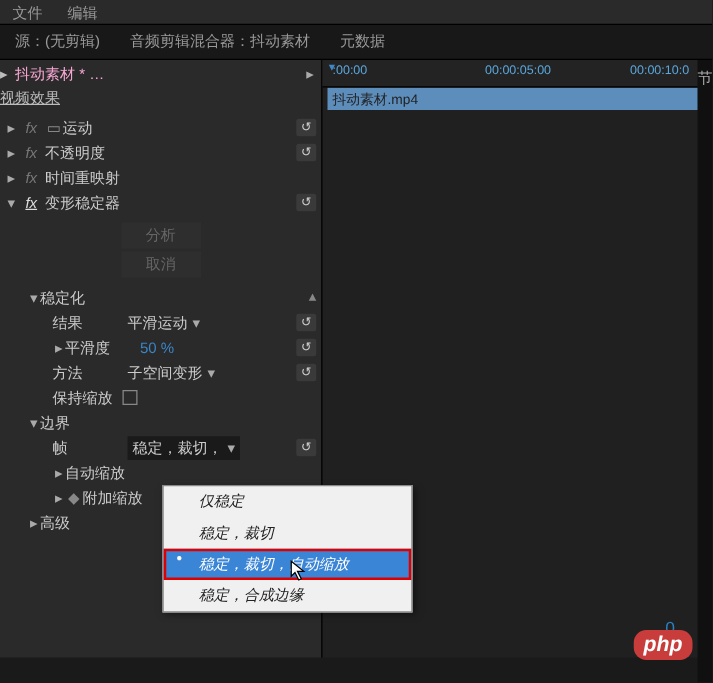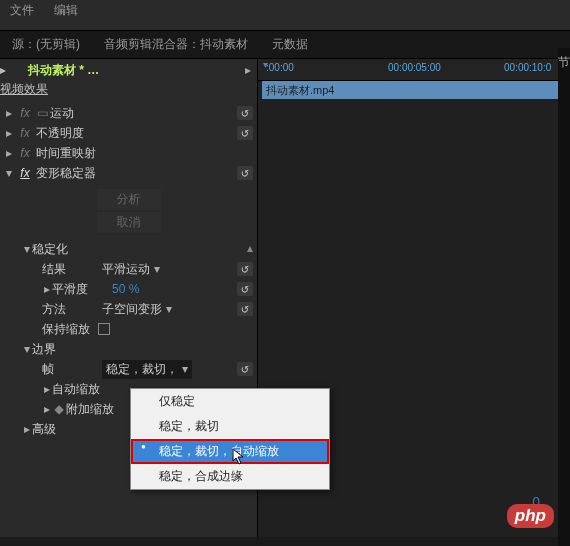--- a/index.html
+++ b/index.html
@@ -1,17 +1,17 @@
 <!DOCTYPE html>
 <html><head>
 <meta charset="utf-8">
 <style>
 * { margin: 0; padding: 0; box-sizing: border-box; font-family: "Microsoft YaHei", Arial, sans-serif; }
 body { background: #1a1a1a; color: #bdbdbd; font-size: 12px; width: 570px; height: 546px; overflow: hidden; position: relative; }
-.top-bar { height: 31px; background: #2a2a2a; border-bottom: 1px solid #000; display: flex; }
+.top-bar { height: 20px; background: #2a2a2a; border-bottom: 1px solid #000; display: flex; }
 .top-bar span { padding: 2px 10px; color: #999; }
 .tab-bar { height: 28px; background: #181818; display: flex; align-items: center; border-bottom: 1px solid #000; }
 .tab { padding: 6px 12px; color: #999; cursor: pointer; height: 100%; display: flex; align-items: center; }
 .tab.active { background: #2e2e2e; color: #ddd; border-bottom: 2px solid #4a90d4; }
 .tab .menu-icon { margin-left: 6px; color: #aaa; }
 .main { display: flex; height: 478px; }
 .left-panel { width: 257px; background: #2a2a2a; overflow: hidden; position: relative; }
 .right-panel { flex: 1; background: #202020; border-left: 1px solid #000; position: relative; }
 .header-row { display: flex; height: 22px; align-items: center; background: #2a2a2a; }
 .header-row .main-label { padding-left: 6px; color: #aaa; white-space: nowrap; overflow: hidden; text-overflow: ellipsis; }
@@ -31,32 +31,32 @@
 .row.indent1 { padding-left: 22px; }
 .row.indent2 { padding-left: 42px; }
 .row .sub-label { color: #ccc; width: 60px; }
 .row .value-dd { color: #ccc; display: flex; align-items: center; gap: 4px; }
 .row .value-dd .dd-icon { color: #aaa; }
 .row .link-val { color: #3a85c6; }
 .button-group { display: flex; flex-direction: column; align-items: center; gap: 2px; padding: 6px 0; }
 .btn-disabled { color: #666; padding: 2px 20px; background: #2e2e2e; }
 .scroll-triangle { position: absolute; right: 4px; color: #888; }
 .scroll-up { top: 94px; }
-.dropdown-menu { position: absolute; left: 130px; top: 388px; width: 200px; background: #f0f0f0; border: 1px solid #888; box-shadow: 2px 2px 6px rgba(0,0,0,0.5); z-index: 100; }
+.dropdown-menu { position: absolute; left: 130px; top: 388px; width: 200px; background: #f0f0f0; border: 1px solid #888; box-shadow: 2px 2px 6px rgba(0,0,0,0.5); z-index: 100; font-style: italic; }
 .dropdown-menu .item { padding: 4px 8px 4px 28px; color: #222; font-size: 12px; position: relative; }
 .dropdown-menu .item.sel { background: #3a85d6; color: #fff; }
 .dropdown-menu .item.sel::before { content: "●"; position: absolute; left: 10px; top: 3px; font-size: 8px; color: #fff; }
 .dropdown-menu .item.hl { outline: 2px solid #d00; outline-offset: -2px; }
 .cursor-img { position: absolute; left: 232px; top: 448px; width: 14px; height: 18px; z-index: 200; pointer-events: none; }
 .watermark { position: absolute; right: 16px; bottom: 18px; background: #c83c3c; color: #fff; font-size: 17px; font-weight: bold; font-style: italic; padding: 2px 8px; border-radius: 10px; }
 .corner-text { position: absolute; right: 30px; bottom: 36px; color: #2a7fc0; font-size: 14px; }
 .right-strip { position: absolute; right: 0; top: 48px; width: 12px; bottom: 0; background: #101010; }
 .right-strip .label { color: #aaa; padding-top: 6px; text-align: center; }
 .left-scroll { position: absolute; right: 0; top: 88px; bottom: 0; width: 14px; }
-.node-label { color: #bef264; margin-left: 22px; font-weight: bold; }
+.node-label { color: #f9a8d4; margin-left: 6px; }
 </style>
 </head>
 <body>
 
 <div class="top-bar">
   <span>文件</span>
   <span>编辑</span>
 </div>
 
 <div class="tab-bar">

